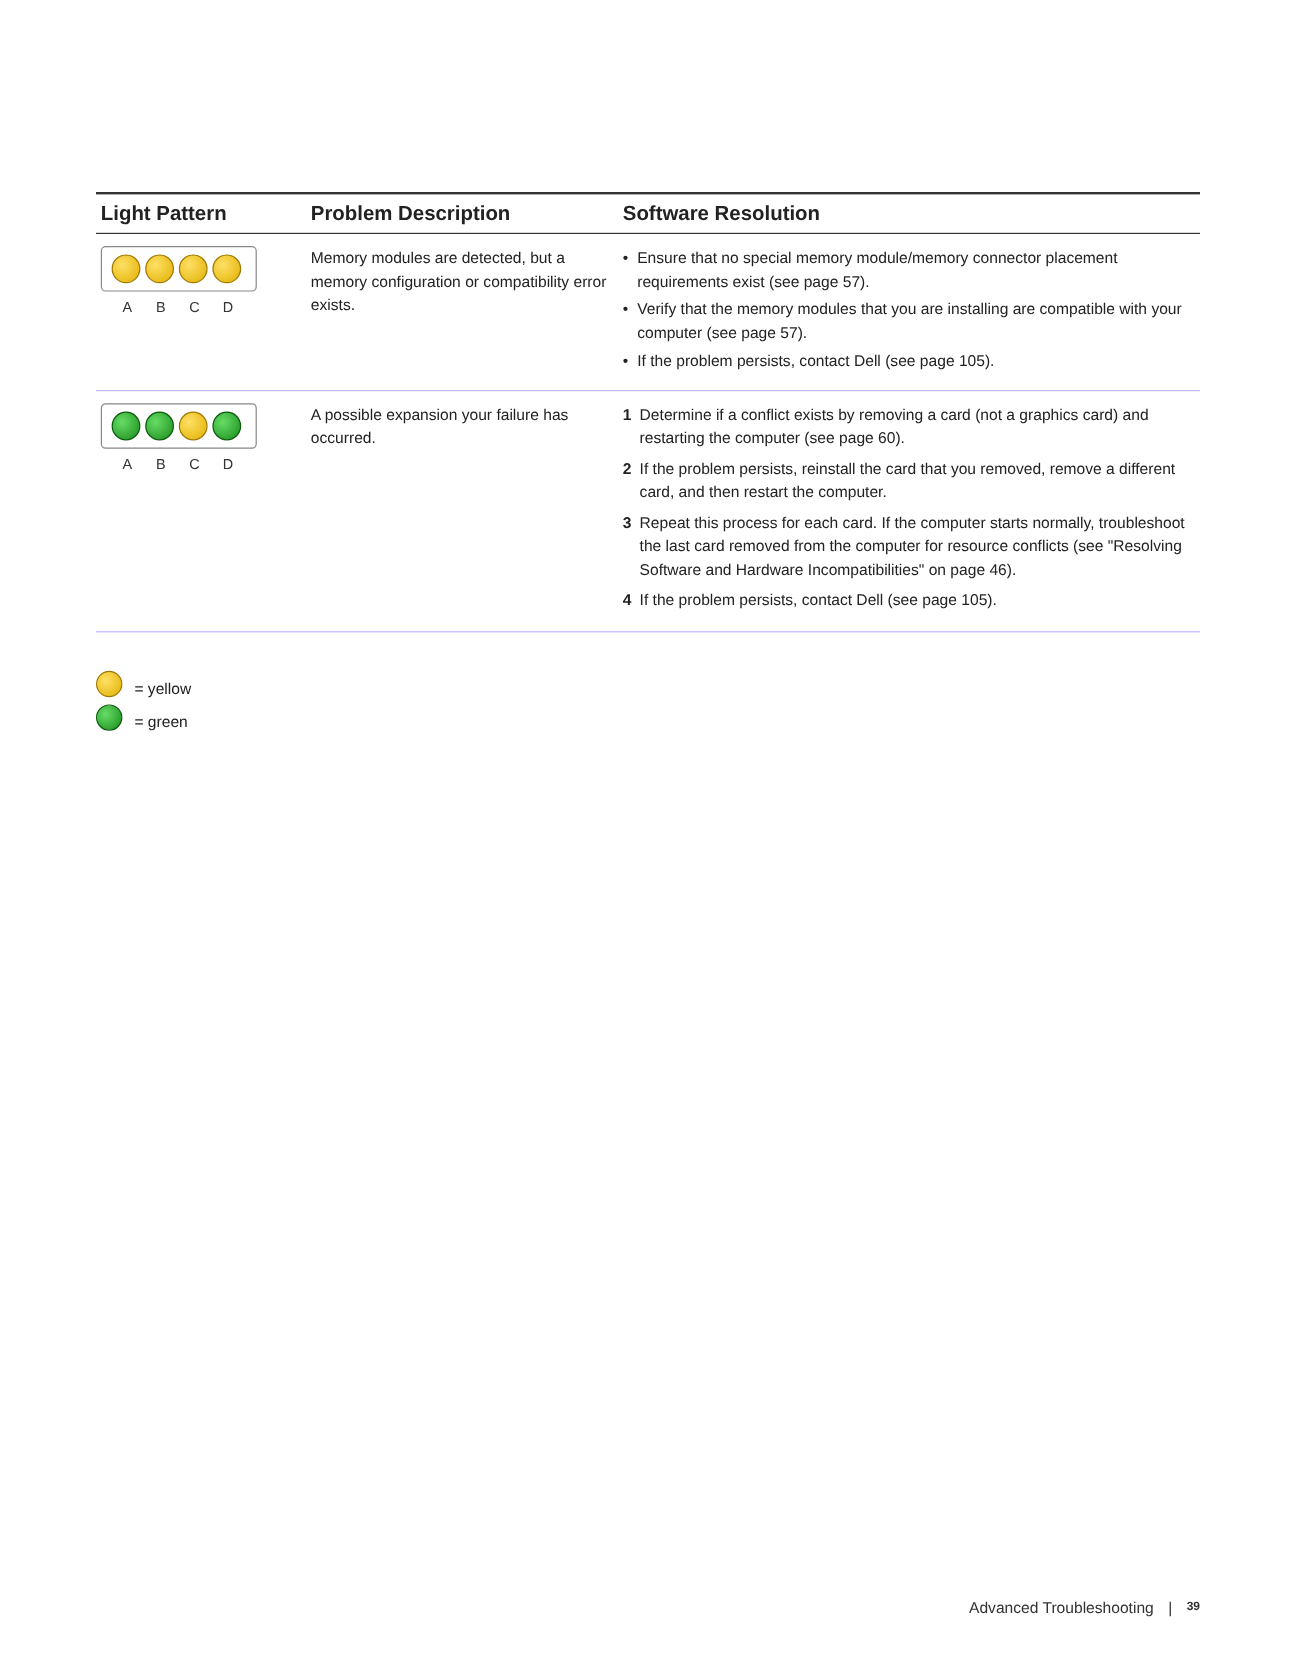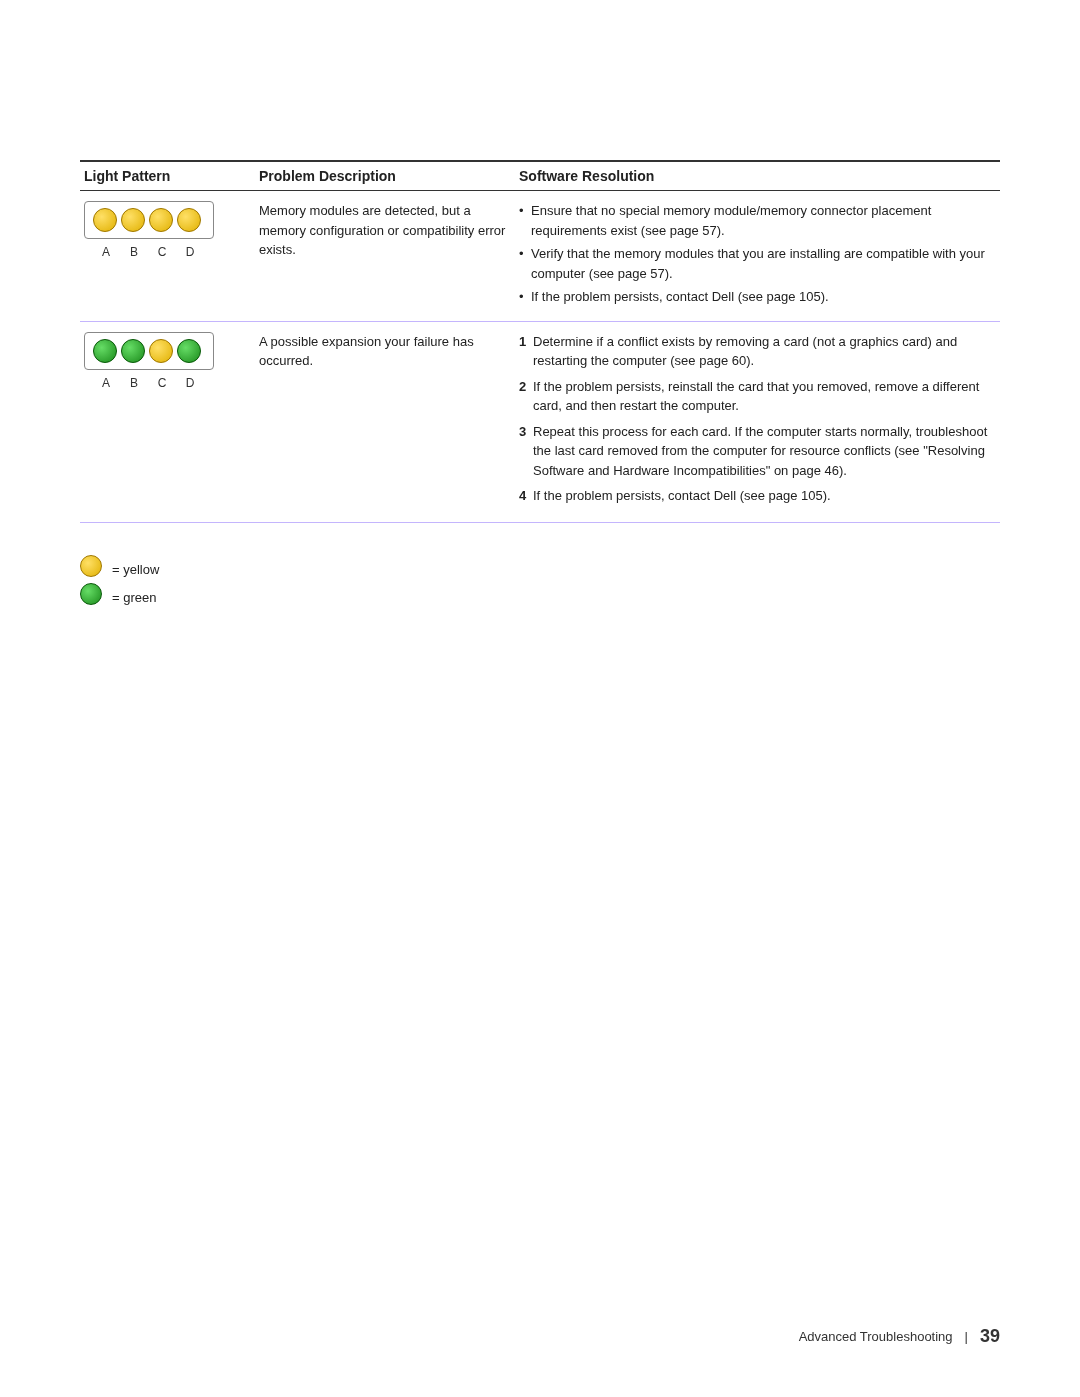--- a/index.html
+++ b/index.html
@@ -18,21 +18,21 @@
     }
 
     table {
       width: 100%;
       border-collapse: collapse;
       margin-bottom: 32px;
     }
 
     thead th {
       font-weight: bold;
-      font-size: 14px;
+      font-size: 17px;
       padding: 6px 8px 6px 4px;
       text-align: left;
       border-top: 2px solid #333;
       border-bottom: 1px solid #333;
     }
 
     thead th:first-child {
       width: 175px;
     }
     thead th:nth-child(2) {
@@ -192,21 +192,21 @@
       gap: 12px;
       margin-left: 48px;
     }
 
     .footer-pipe {
       color: #333;
     }
 
     .footer-page {
       font-weight: bold;
-      font-size: 18px;
+      font-size: 10px;
     }
   </style>
 </head>
 <body>
 
 <div class="page-content">
 
   <table>
     <thead>
       <tr>

